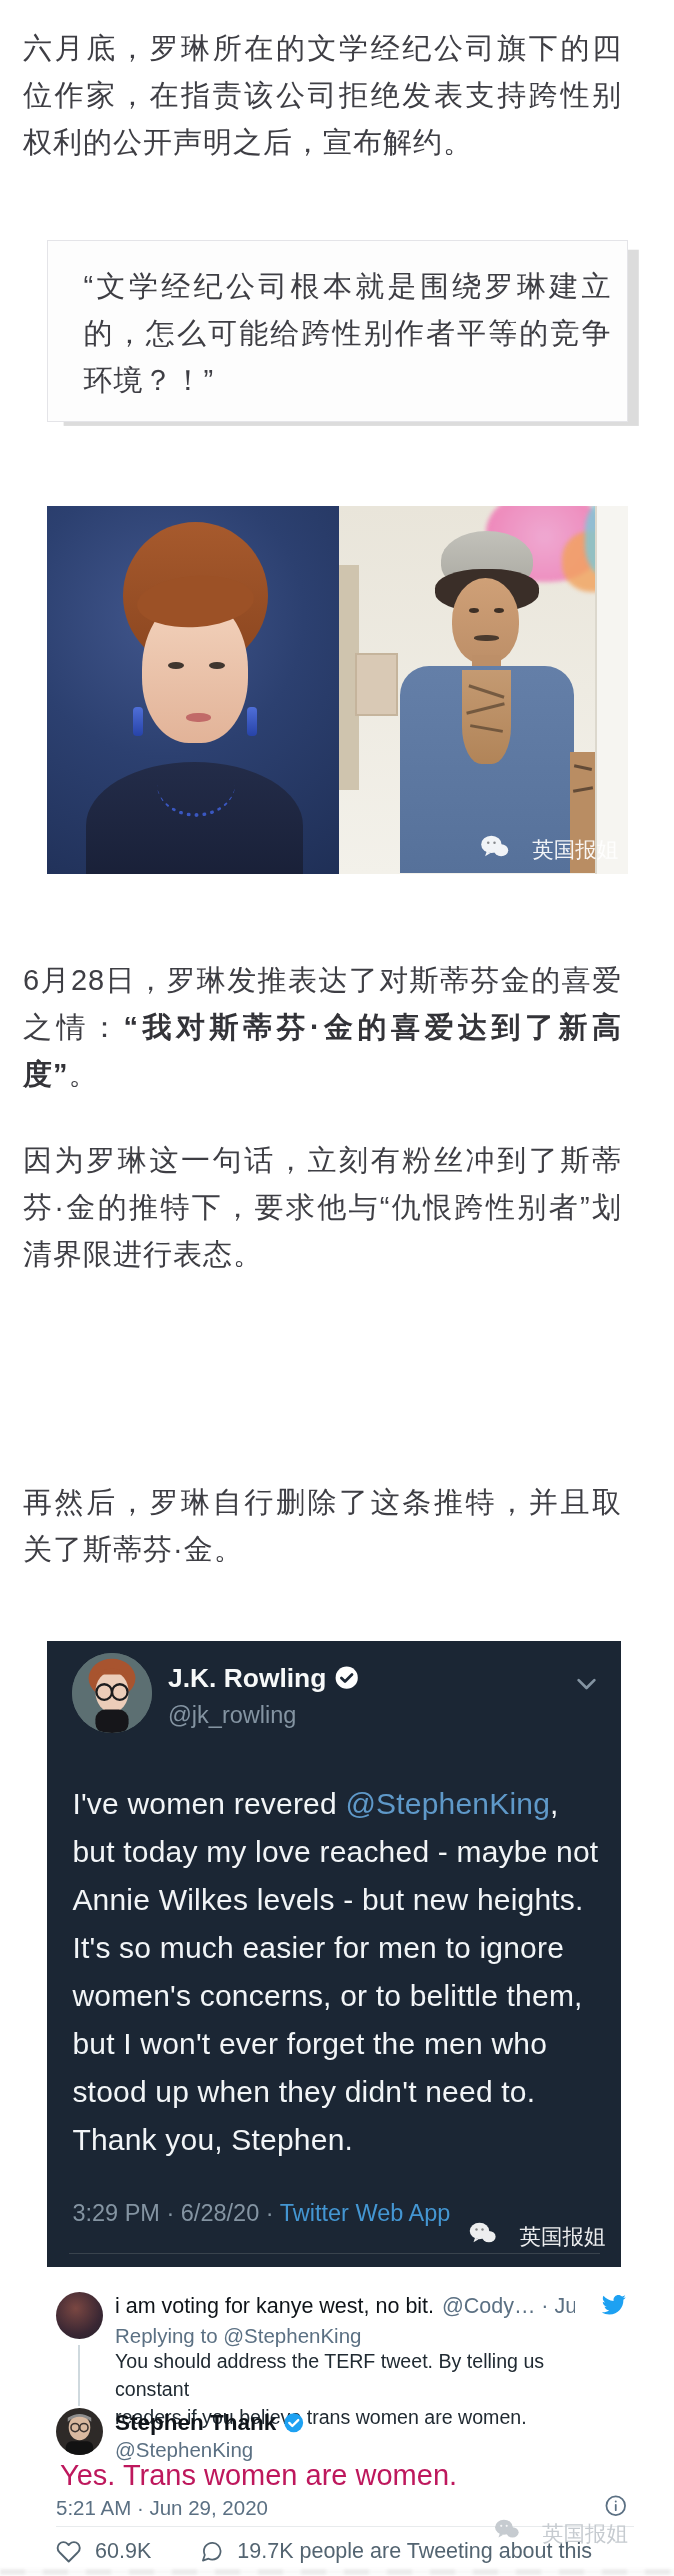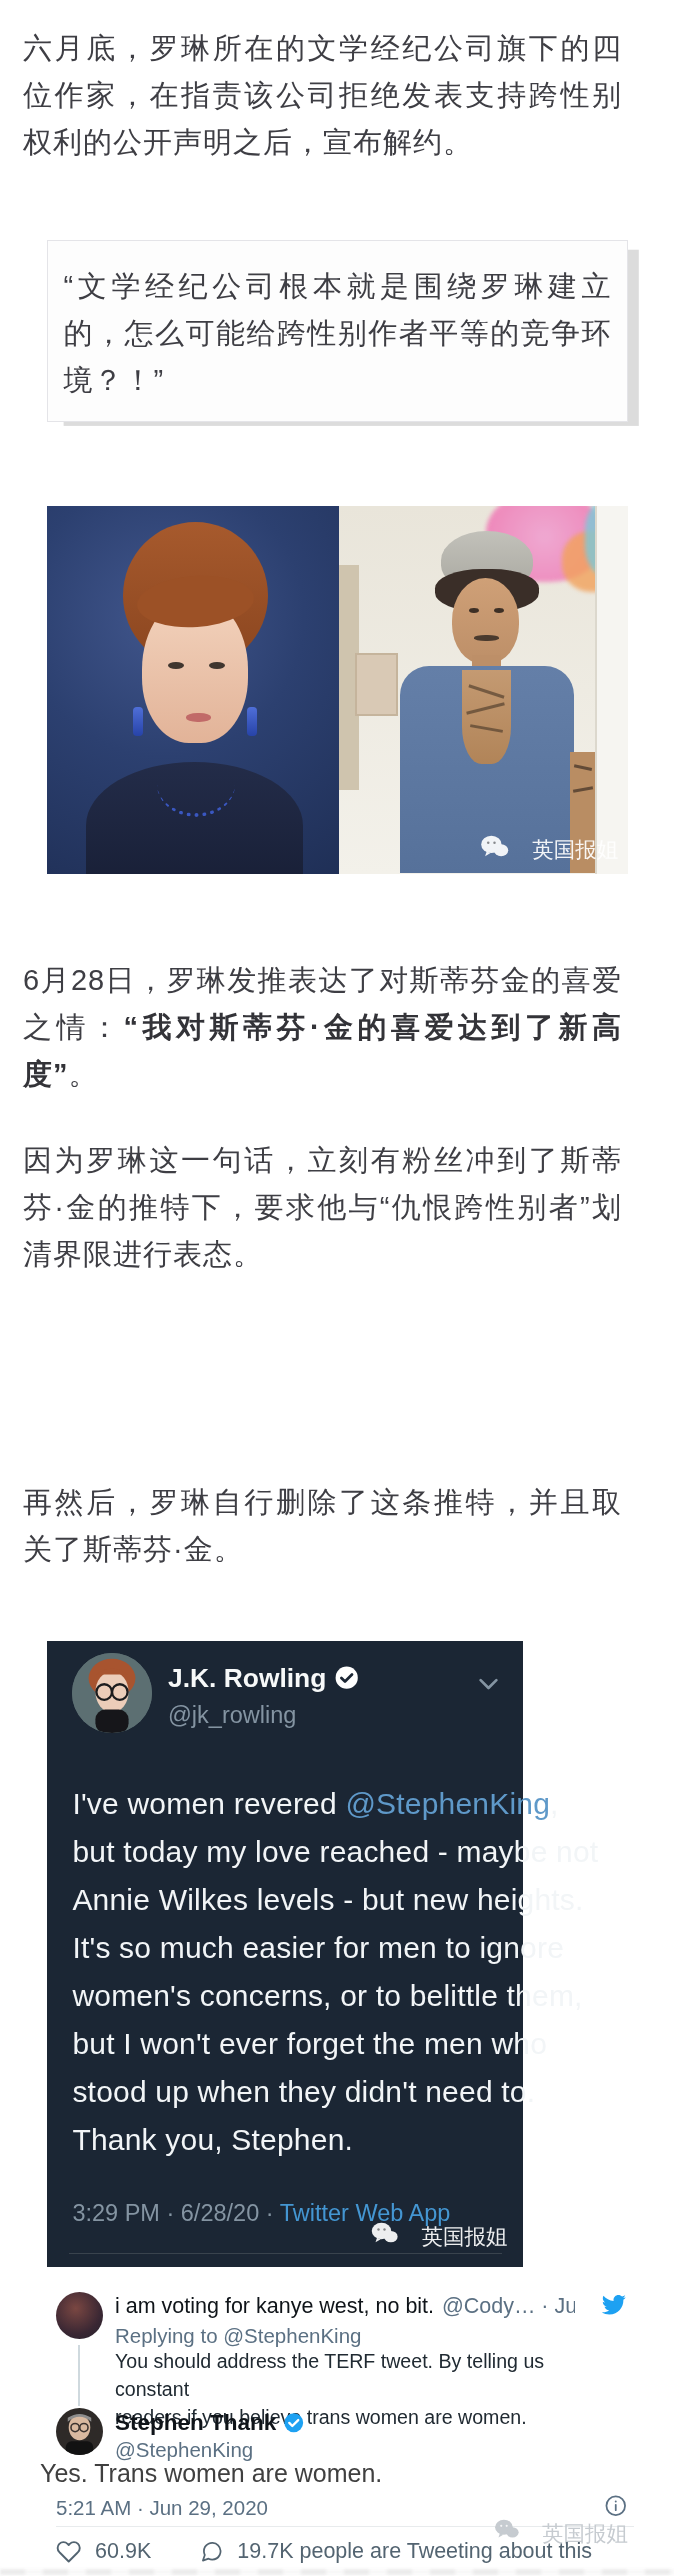--- a/index.html
+++ b/index.html
@@ -5,27 +5,27 @@
   html,body{margin:0;padding:0;background:#ffffff;}
   #page{position:relative;width:675px;height:2576px;background:#ffffff;overflow:hidden;
         font-family:"Liberation Sans","DejaVu Sans",sans-serif;}
   .cjk{position:absolute;left:23px;width:599px;font-size:29px;line-height:47px;
        color:#3e3e44;text-align:justify;letter-spacing:1px;}
   .cjk b{font-weight:700;color:#333338;}
   
   .quotebox{position:absolute;left:47px;top:240px;width:548px;background:#fdfdfd;
             border:1px solid #e4e4e8;padding:21.5px 15.6px 17.6px 15.6px;
             box-shadow:13.7px 6.8px 0 -2.9px #dcdcdc;}
-  .quotebox .qtext{font-size:29px;line-height:47px;color:#3e3e44;text-align:justify;letter-spacing:1px;}
+  .quotebox .qtext{font-size:29px;line-height:47px;color:#3e3e44;text-align:justify;letter-spacing:1px;margin-left:20px;}
   
   .photos{position:absolute;left:47px;top:506px;width:582px;height:368px;display:flex;}
   .ph{position:relative;overflow:hidden;height:368px;}
   .abs{position:absolute;}
   
-  .card{position:absolute;left:47px;top:1641px;width:476px;height:626px;background:#1b2634;}
+  .card{position:absolute;left:47px;top:1641px;width:574px;height:626px;background:#1b2634;}
   .card .avatar{position:absolute;left:25.4px;top:11.7px;width:80px;height:80px;border-radius:50%;overflow:hidden;background:#5c6f72;}
   .card .name{position:absolute;left:121px;top:21.5px;font-size:26.4px;font-weight:700;color:#f7f9f9;display:flex;align-items:center;gap:7.8px;}
   .card .handle{position:absolute;left:121px;top:61px;font-size:23.5px;color:#8494a2;}
   .card .chev{position:absolute;right:21.5px;top:29px;width:27px;height:27px;color:#8494a2;}
   .card .ttext{position:absolute;left:25.4px;top:139px;width:536px;font-size:30px;line-height:48px;color:#f2f5f7;letter-spacing:0.2px;}
   .card .ttext .mention{color:#5f99c9;}
   .card .foot{position:absolute;left:25.4px;top:559px;font-size:23.5px;color:#8494a2;}
   .card .foot .src{color:#4496d2;}
   .card .divider{position:absolute;left:21.5px;right:21.5px;top:612px;height:1px;background:#39434d;}
   .wm{display:flex;gap:23px;font-size:21.5px;}
@@ -34,21 +34,21 @@
   
   .ravatar{position:absolute;width:47px;height:47px;border-radius:50%;overflow:hidden;}
   .gray{color:#5b7083;}
   .threadline{position:absolute;left:78px;top:2345px;width:2px;height:61px;background:#cfd9de;}
   .r-namerow{position:absolute;left:115px;top:2294px;width:460px;font-size:21.5px;color:#0f1419;white-space:nowrap;overflow:hidden;}
   .r-namerow b{font-weight:400;}
   .r-sub{position:absolute;left:115px;top:2324px;font-size:20.5px;color:#5b7083;}
   .r-body{position:absolute;left:115px;top:2347px;width:489px;font-size:19.6px;line-height:28px;color:#202a32;}
   .sk-name{position:absolute;left:115px;top:2410px;font-size:22.5px;font-weight:700;color:#0f1419;display:flex;align-items:center;gap:6.8px;}
   .sk-handle{position:absolute;left:115px;top:2438px;font-size:20.5px;color:#5b7083;}
-  .yes{position:absolute;left:40px;top:2459px;font-size:25px;color:#404040;}
+  .yes{position:absolute;left:60px;top:2459px;font-size:29px;color:#be185d;}
   .stamp{position:absolute;left:56px;top:2496px;font-size:20.5px;color:#5b7083;}
   .hdiv{position:absolute;left:56px;top:2526px;width:578px;height:1px;background:#e8ebed;}
   .engage{position:absolute;left:56px;top:2539px;display:flex;align-items:center;gap:13.7px;font-size:21.5px;color:#536471;}
   .engage .gap{width:21.5px;}
   .bottom-smudge{position:absolute;left:0;top:2569px;width:675px;height:5.9px;opacity:.55;filter:blur(1.5px);
      background:repeating-linear-gradient(90deg,#dcdcdc 0 25.4px,#f4f4f4 25.4px 43px);}
   svg{display:block;}
 </style>
 </head>
 <body>

